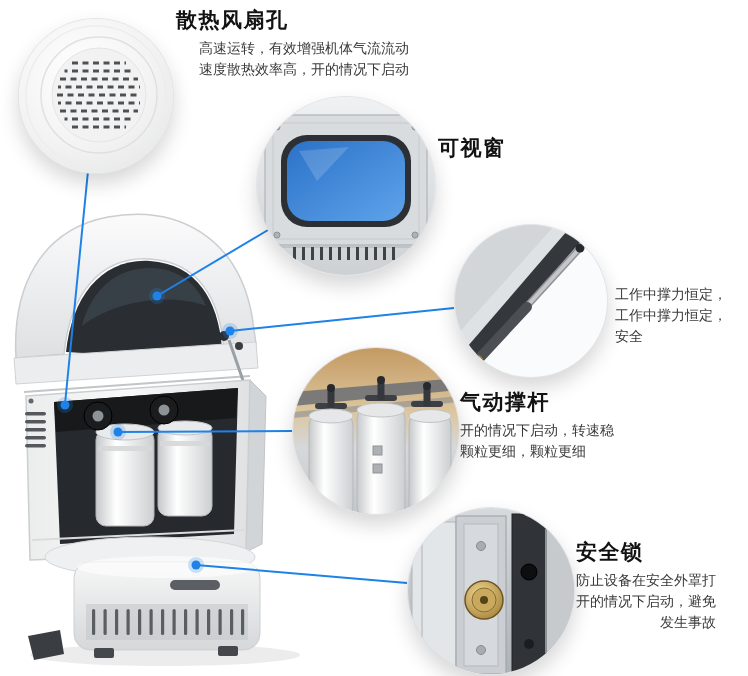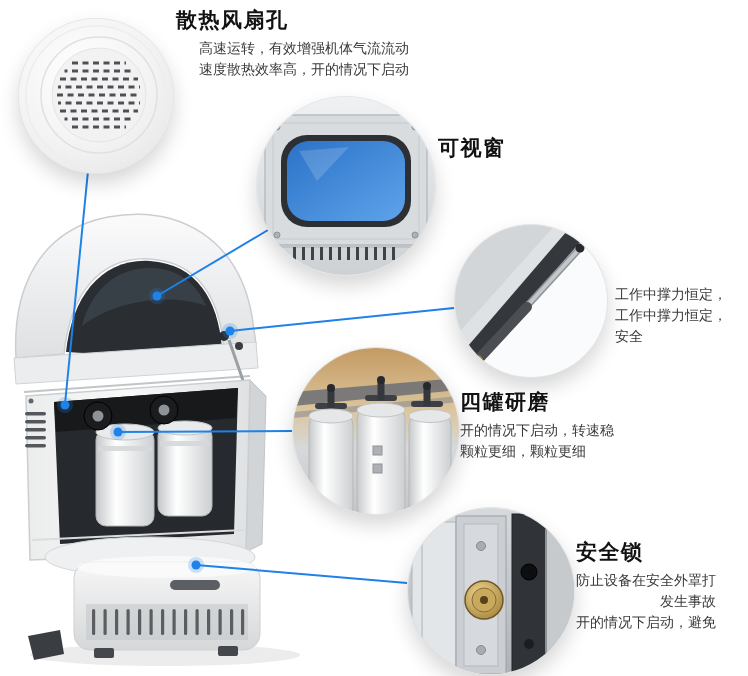--- a/index.html
+++ b/index.html
@@ -305,26 +305,26 @@
   </div>
 
   <div class="co-title" style="left:438px;top:134px;">可视窗</div>
 
   <div class="co-desc" style="left:615px;top:284px;">
     <div>工作中撑力恒定，</div>
     <div>工作中撑力恒定，</div>
     <div>安全</div>
   </div>
 
-  <div class="co-title" style="left:460px;top:388px;">四罐研磨</div>
+  <div class="co-title" style="left:460px;top:388px;">气动撑杆</div>
   <div class="co-desc" style="left:460px;top:420px;">
     <div>开的情况下启动，转速稳</div>
     <div>颗粒更细，颗粒更细</div>
   </div>
 
   <div class="co-title" style="left:576px;top:538px;">安全锁</div>
   <div class="co-desc" style="left:576px;top:570px;text-align:right;">
     <div>防止设备在安全外罩打</div>
+    <div>开的情况下启动，避免</div>
     <div>发生事故</div>
-    <div>开的情况下启动，避免</div>
   </div>
 
 </div>
 
 </body></html>

